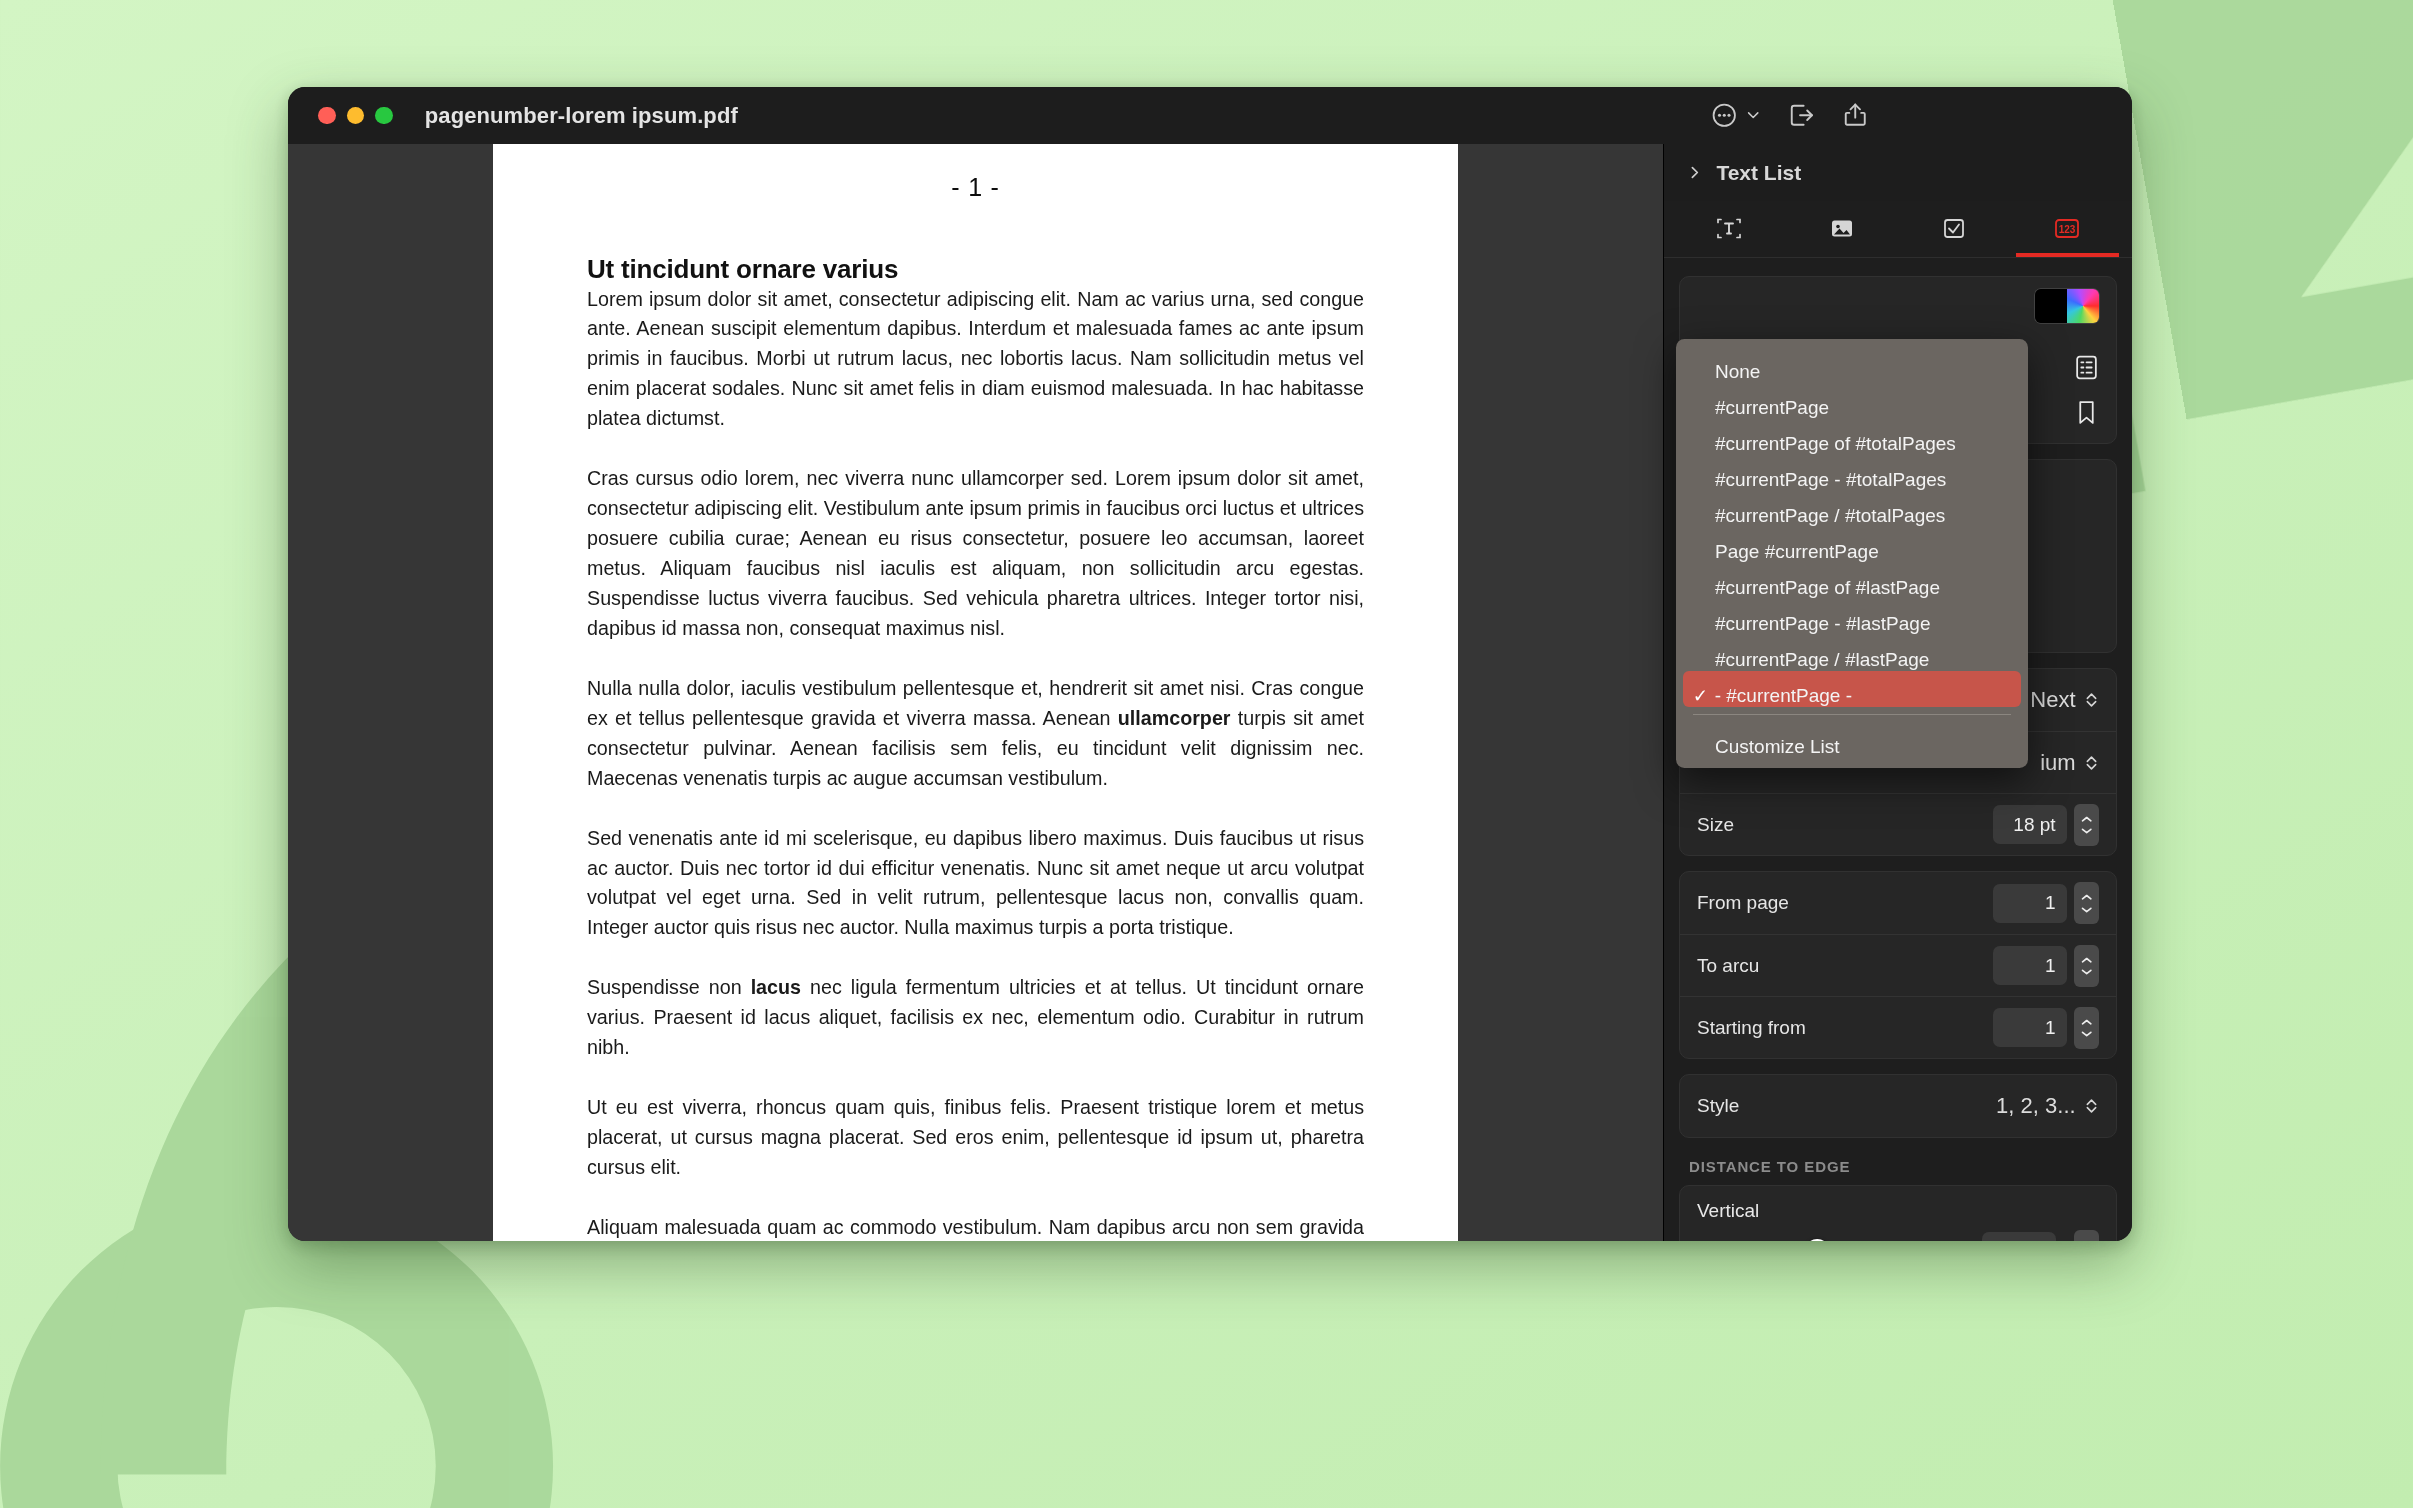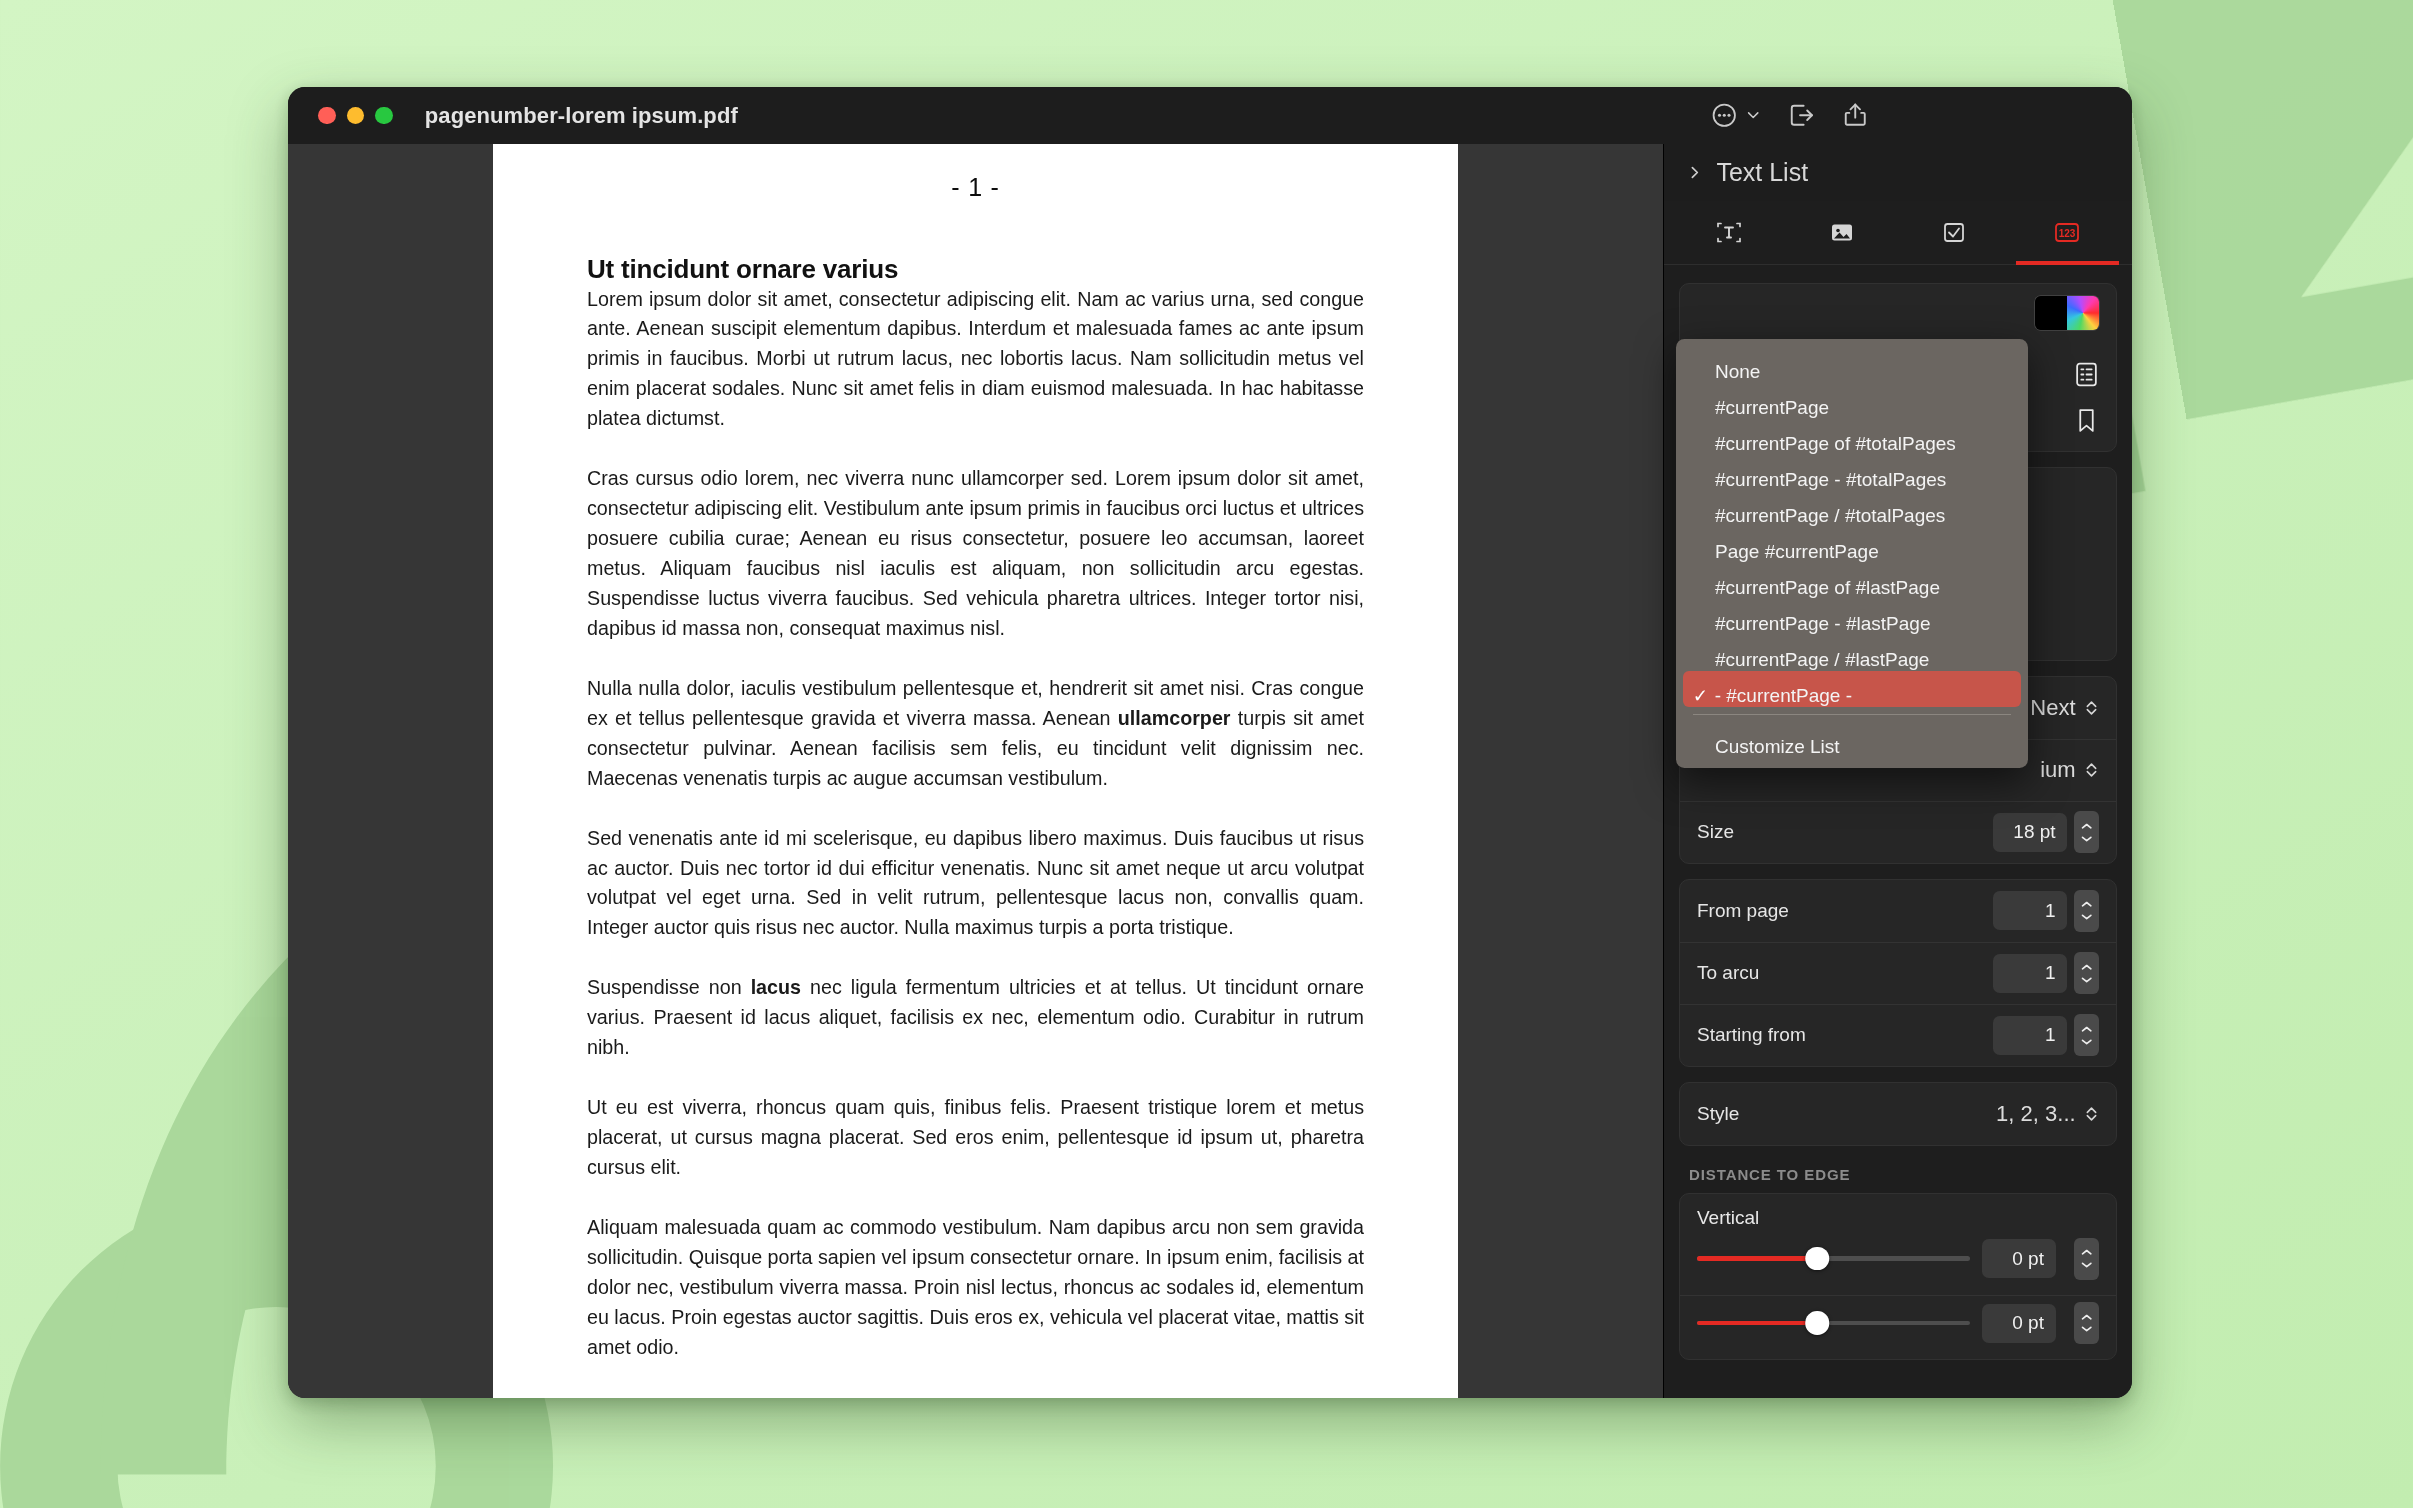--- a/index.html
+++ b/index.html
@@ -11,21 +11,21 @@
   body { background: #c9f0b9; position: relative; }
 
   
   #backdrop { position: absolute; inset: 0; overflow: hidden; }
   #backdrop svg { position: absolute; inset: 0; width: 2413px; height: 1508px; }
 
   
   #window {
     position: absolute;
     left: 288px; top: 87px;
-    width: 1844px; height: 1311px;
+    width: 1844px; height: 1154px;
     background: #2b2b2b;
     border-radius: 17px;
     box-shadow: 0 23.5px 59px rgba(40,70,30,.38), 0 5px 15px rgba(40,70,30,.25);
     overflow: hidden;
     display: flex;
     flex-direction: column;
   }
 
   
   #titlebar {
@@ -109,21 +109,21 @@
     position: relative;
     overflow: hidden;
   }
   #panel-top {
     position: absolute; top: 0; left: 0; right: 0;
     height: 57px;
     display: flex; align-items: center; gap: 13.4px;
     padding-left: 22px;
     background: #1d1d1d;
   }
-  #panel-title { color: #d8d8d8; font-size: 25px; font-weight: 400; }
+  #panel-title { color: #d8d8d8; font-size: 21px; font-weight: 700; }
   .chev-right { width: 17px; height: 17px; color: #cfcfcf; }
 
   
   #panel-tabs {
     margin-top: 57px;
     height: 64px;
     display: flex;
     border-bottom: 0.8px solid #2e2e2e;
     padding: 0 8.4px;
   }

